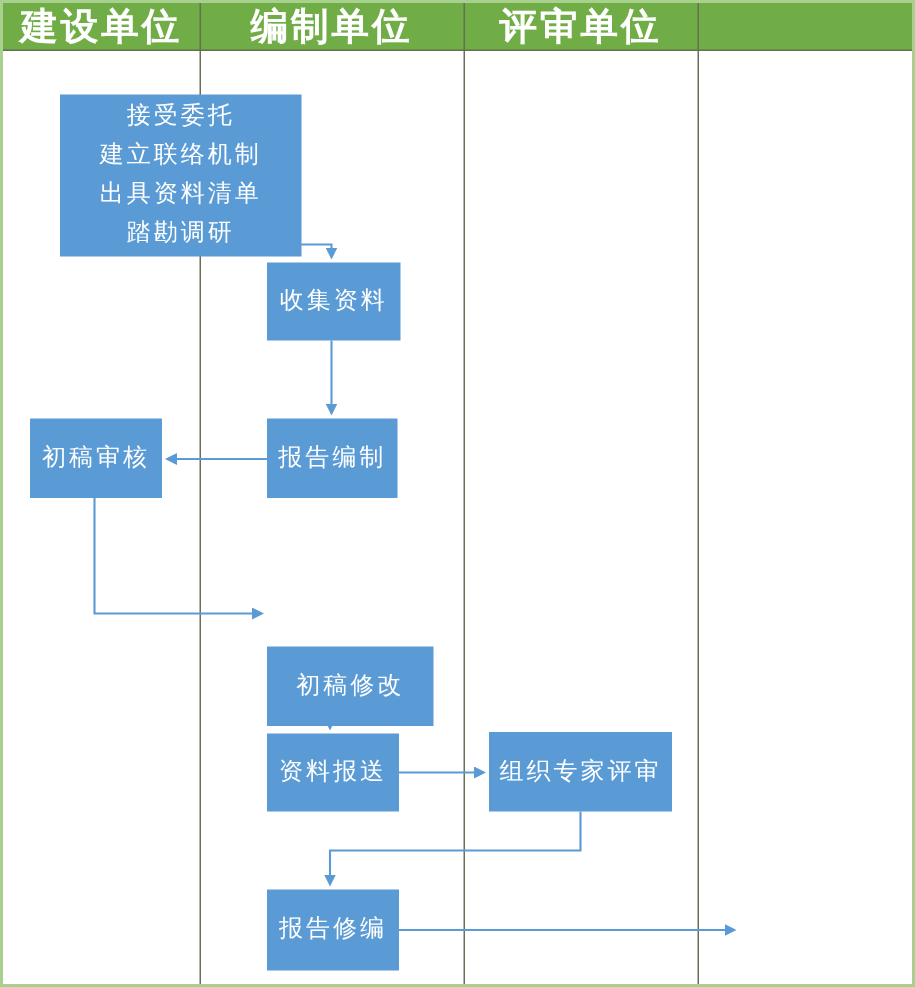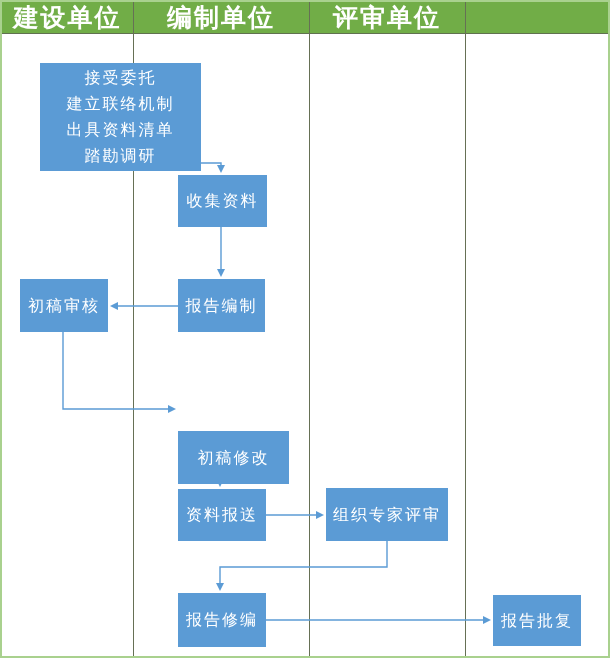--- a/index.html
+++ b/index.html
@@ -128,15 +128,14 @@
     <span>踏勘调研</span>
   </div>
 
   <div class="flow-node node-collect">收集资料</div>
   <div class="flow-node node-draft-review">初稿审核</div>
   <div class="flow-node node-compile">报告编制</div>
   <div class="flow-node node-draft-revise">初稿修改</div>
   <div class="flow-node node-submit">资料报送</div>
   <div class="flow-node node-expert-review">组织专家评审</div>
   <div class="flow-node node-amend">报告修编</div>
-  <div class="flow-node node-approve">报告批复</div>
 
 </div>
 
 </body></html>

